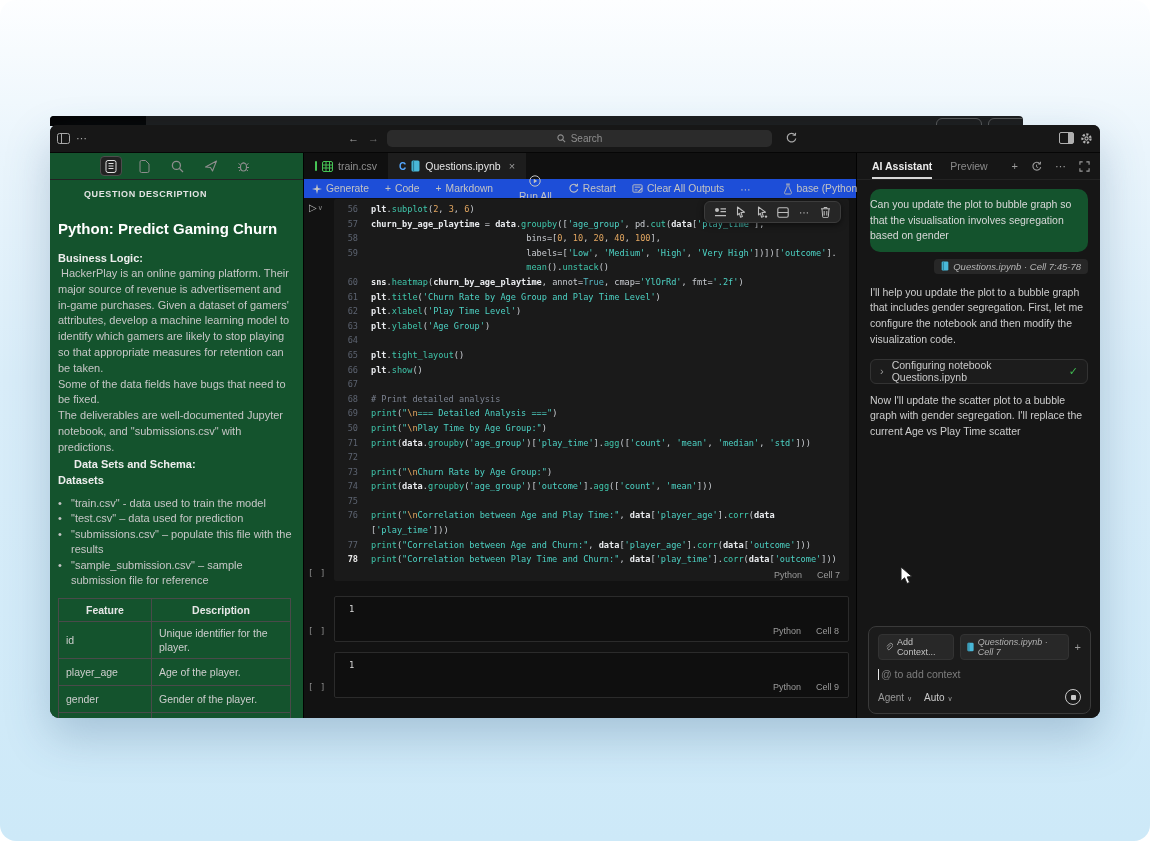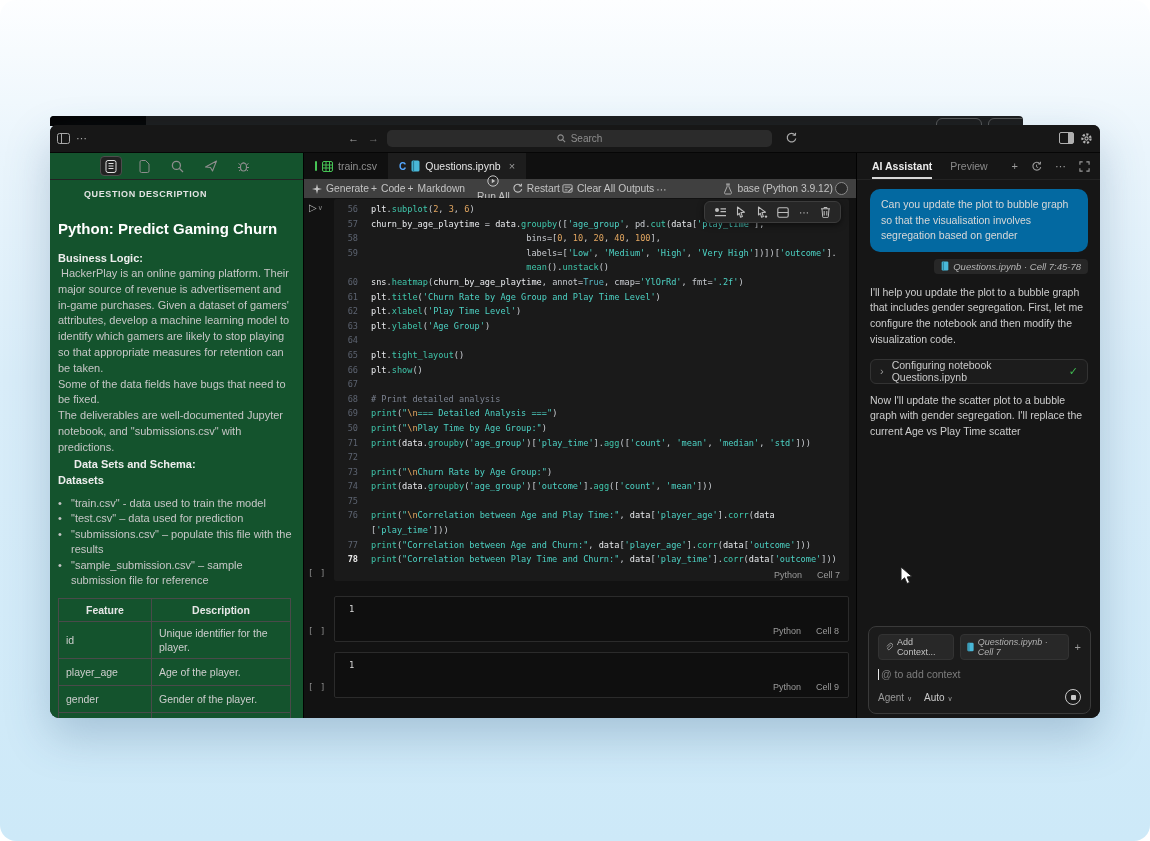--- a/index.html
+++ b/index.html
@@ -38,35 +38,35 @@
   .feat-table td{height:18px;}
   .feat-table .c1{width:78px;}
   
   .center{width:552px;flex:none;background:#131313;display:flex;flex-direction:column;border-right:1px solid #020202;}
   .tabbar{height:26px;flex:none;background:#101010;display:flex;align-items:stretch;}
   .etab{display:flex;align-items:center;gap:5px;padding:0 11px;font-size:10.5px;color:#8f8f8f;}
   .etab.active{background:#1d1d1d;color:#e4e4e4;}
   .gbar{width:2px;height:10px;background:#46c355;border-radius:1px;}
   .badge-c{color:#55a8ff;font-weight:bold;font-size:10px;}
   .tclose{color:#9a9a9a;font-size:11px;margin-left:3px;}
-  .nbtoolbar{height:19px;flex:none;background:#404040;display:flex;align-items:center;font-size:10.3px;color:#c3c3c3;padding:0 8px;gap:2px;}
+  .nbtoolbar{height:19px;flex:none;background:#1d4ed8;display:flex;align-items:center;font-size:10.3px;color:#c3c3c3;padding:0 8px;gap:16px;}
   .nbitem{display:flex;align-items:center;gap:4px;white-space:nowrap;}
   .nb-spacer{flex:1;}
   .kernel-dot{width:11px;height:11px;border:1.5px solid #8b8b8b;border-radius:50%;background:#2a2a2a;}
   .nbscroll{flex:1;background:#121212;overflow:hidden;padding-top:1px;position:relative;}
   .cell-row{display:flex;margin:0 7px 0 0;position:relative;}
   .gutter{width:30px;flex:none;position:relative;}
   .runbtn{position:absolute;left:5px;top:3px;color:#b9b9b9;font-size:10px;display:flex;gap:1px;align-items:center;}
   .runbtn .cd{font-size:7px;color:#8b8b8b;}
   .execmark{position:absolute;left:4px;bottom:3px;color:#8f8f8f;font-family:"DejaVu Sans Mono",monospace;font-size:8.5px;letter-spacing:1px;}
   .cellbody{flex:1;background:#1a1a1a;border-radius:2px;position:relative;padding:3px 0 0 0;}
   .code-line{height:14.6px;white-space:pre;font-family:"DejaVu Sans Mono",monospace;font-size:8.6px;line-height:14.6px;}
   .code-line .ln{display:inline-block;width:24px;text-align:right;margin-right:13px;color:#5c6370;}
   .code-line .ln.hl{color:#e8e8e8;font-weight:bold;}
-  .v{color:#e9ebee;font-weight:normal;}
+  .v{color:#e9ebee;font-weight:bold;}
   .p{color:#c9ccd1;}
   .fn{color:#3fc6ab;}
   .st{color:#4dd2c4;}
   .num{color:#e3a761;}
   .esc{color:#e3a761;}
   .kw{color:#56b6c2;}
   .com{color:#7b8290;}
   .cellfoot{height:16px;display:flex;justify-content:flex-end;align-items:center;gap:15px;padding-right:9px;font-size:9px;color:#9b9b9b;}
   .floatbar{position:absolute;top:2px;right:8px;background:#262626;border:1px solid #3c3c3c;border-radius:6px;display:flex;align-items:center;gap:7px;padding:3px 8px;box-shadow:0 2px 6px rgba(0,0,0,.5);}
   .fb-ic{width:14px;height:14px;display:flex;align-items:center;justify-content:center;color:#bdbdbd;font-size:10px;}
@@ -74,21 +74,21 @@
   .mini-cell .one{position:absolute;left:14px;top:7px;font-family:"DejaVu Sans Mono",monospace;font-size:8.8px;color:#dcdcdc;}
   .mini-cell .cellfoot{position:absolute;right:0;bottom:2px;}
   
   .right{flex:1;background:#161616;display:flex;flex-direction:column;position:relative;justify-content:flex-end;}
   .ai-header{height:26px;flex:none;display:flex;align-items:center;padding:0 10px 0 15px;gap:18px;border-bottom:1px solid #232323;}
   .ai-tab{font-size:10.5px;color:#8a8a8a;height:100%;display:flex;align-items:center;position:relative;}
   .ai-tab.active{color:#ececec;font-weight:bold;}
   .ai-tab.active:after{content:"";position:absolute;left:0;right:0;bottom:0;height:2px;background:#d8d8d8;}
   .ai-hicons{margin-left:auto;display:flex;gap:13px;color:#9d9d9d;font-size:11px;align-items:center;}
   .ai-scroll{flex:1;overflow:hidden;padding:9px 12px 0 13px;}
-  .bubble{background:#0369a1;border-radius:10px;padding:8px 11px;font-size:10.5px;line-height:15.5px;color:#d8d8d8;}
+  .bubble{background:#14532d;border-radius:10px;padding:8px 0;font-size:10.5px;line-height:15.5px;color:#d8d8d8;}
   .chiprow{display:flex;justify-content:flex-end;margin-top:7px;}
   .ctxchip{display:flex;align-items:center;gap:4px;background:#272727;border-radius:4px;padding:2px 7px;font-size:9.5px;font-style:italic;color:#b4b4b4;}
   .ai-p{margin-top:11px;font-size:10.5px;line-height:15.8px;color:#cdcdcd;}
   .toolstep{margin-top:11px;border:1px solid #333;border-radius:6px;background:#1c1c1c;height:23px;display:flex;align-items:center;padding:0 9px;gap:8px;font-size:10.5px;color:#c9c9c9;}
   .toolstep .chev{color:#9a9a9a;font-size:11px;}
   .toolstep .ok{margin-left:auto;color:#3fb950;font-size:11px;}
   .composer{position:absolute;left:11px;right:9px;bottom:4px;border:1px solid #3a3a3a;border-radius:8px;background:#1b1b1b;padding:7px 9px 8px 9px;}
   .comp-chips{display:flex;align-items:center;gap:6px;}
   .cchip{display:flex;align-items:center;gap:4px;background:#282828;border:1px solid #333;border-radius:4px;padding:2px 6px;font-size:9px;color:#c2c2c2;}
   .cchip .it{font-style:italic;color:#b0b0b0;}

